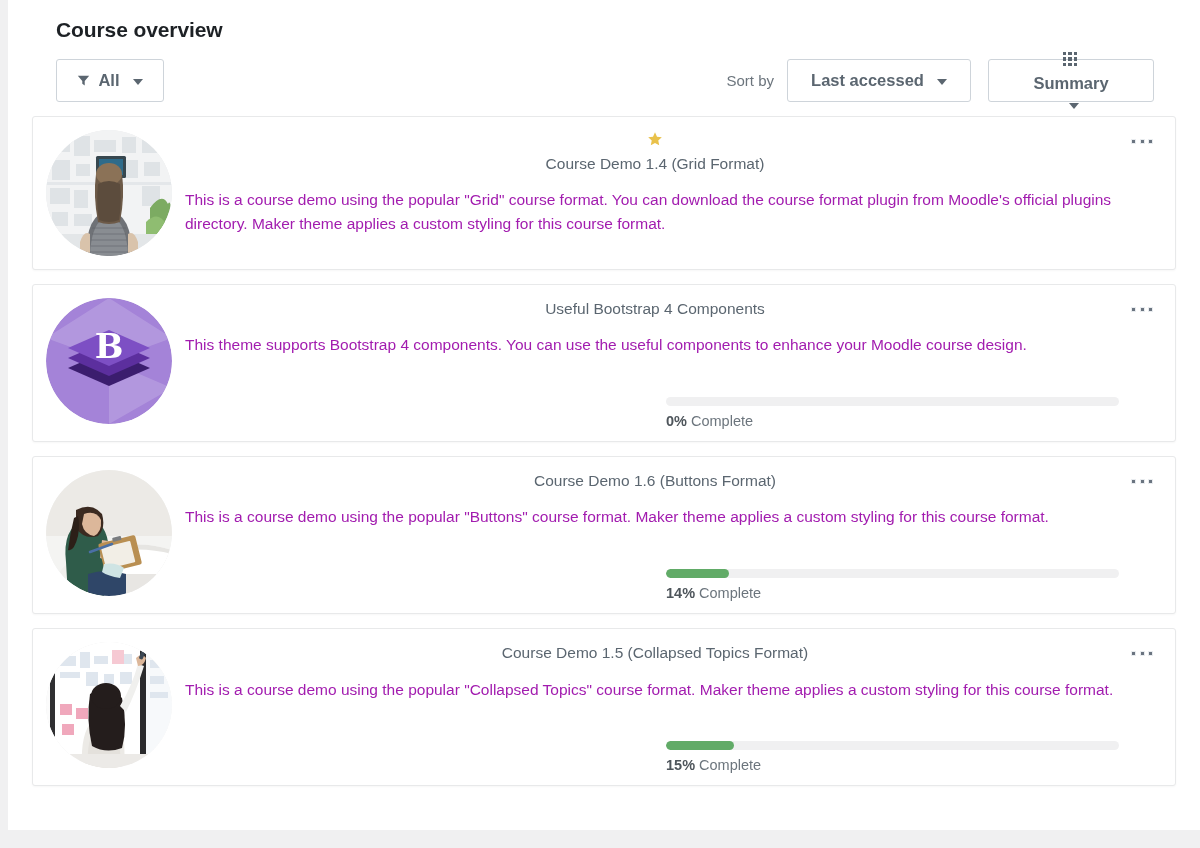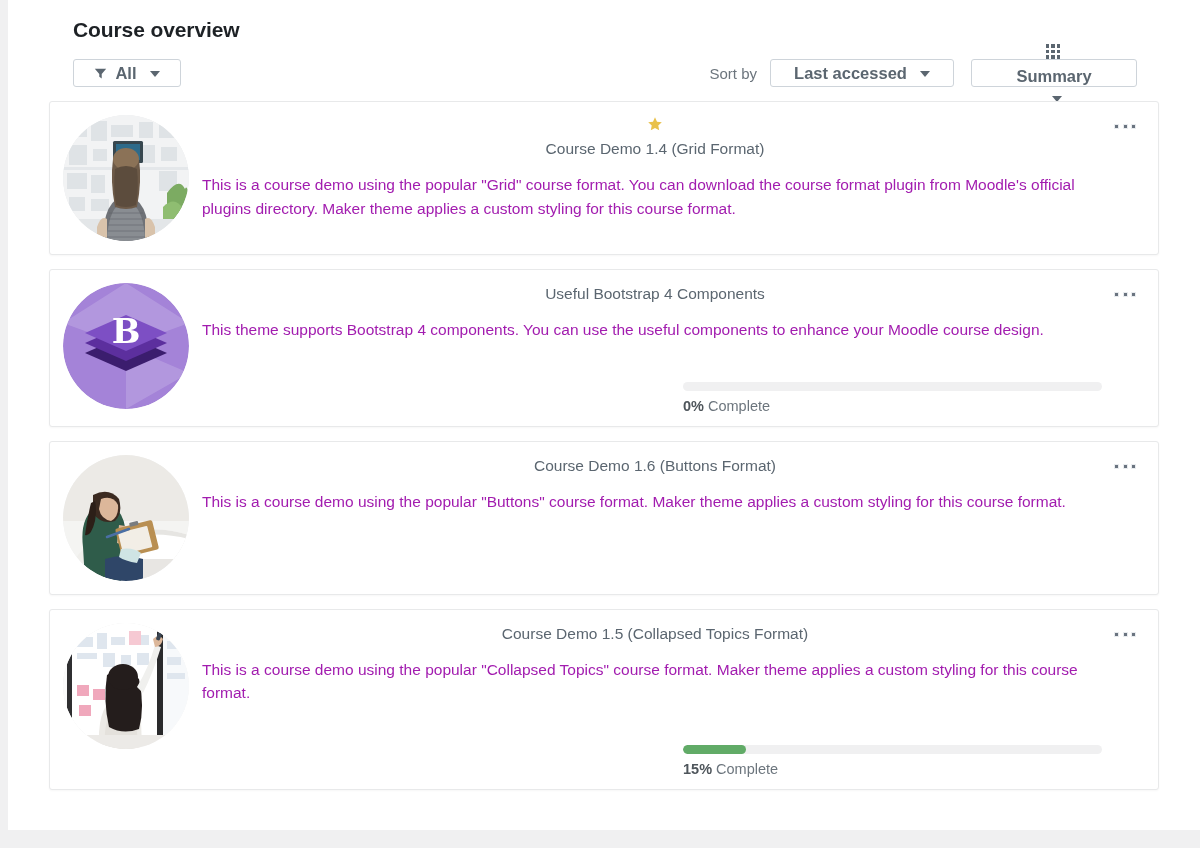--- a/index.html
+++ b/index.html
@@ -26,21 +26,21 @@
     width: 8px; height: 848px;
     background: #f0f0f1;
   }
 
   .content {
     position: absolute;
     left: 8px; top: 0;
     width: 1192px;
     height: 848px;
     background: #ffffff;
-    padding: 0 41px;
+    padding: 0 24px;
   }
 
   
   .page-title {
     font-size: 21px;
     font-weight: bold;
     color: #1d2125;
     letter-spacing: -0.1px;
     padding-top: 18px;
     padding-left: 24px;
@@ -52,21 +52,21 @@
     align-items: center;
     margin-top: 17px;
     padding-left: 24px;
     padding-right: 22px;
   }
 
   .btn {
     display: inline-flex;
     align-items: center;
     gap: 8px;
-    height: 28px;
+    height: 43px;
     padding: 0 18px;
     background: #ffffff;
     border: 1px solid #ced4da;
     border-radius: 3px;
     font-size: 16.5px;
     font-weight: bold;
     color: #5b6670;
     cursor: pointer;
     white-space: nowrap;
   }
@@ -417,20 +417,29 @@
                 <path d="M58 94 Q70 92 78 98 L74 108 Q62 106 56 102 Z" fill="#cfe4e4"></path>
               </g>
             </svg>
           </div>
         </div>
         <div class="card-body">
           <div class="course-title">
             <span class="t">Course Demo 1.6 (Buttons Format)</span>
           </div>
           <div class="course-summary">This is a course demo using the popular "Buttons" course format. Maker theme applies a custom styling for this course format.</div>
+          <div class="progress-wrap">
+            <div class="progress-track">
+              <div class="progress-fill" style="width: 14%;"></div>
+            </div>
+            <div class="progress-label">
+              <b>14%</b>
+              <span>Complete</span>
+            </div>
+          </div>
         </div>
         <div class="card-menu">
           <i></i>
             <i></i>
             <i></i>
         </div>
       </div>
 
       <div class="course-card card-4">
         <div class="card-media">

